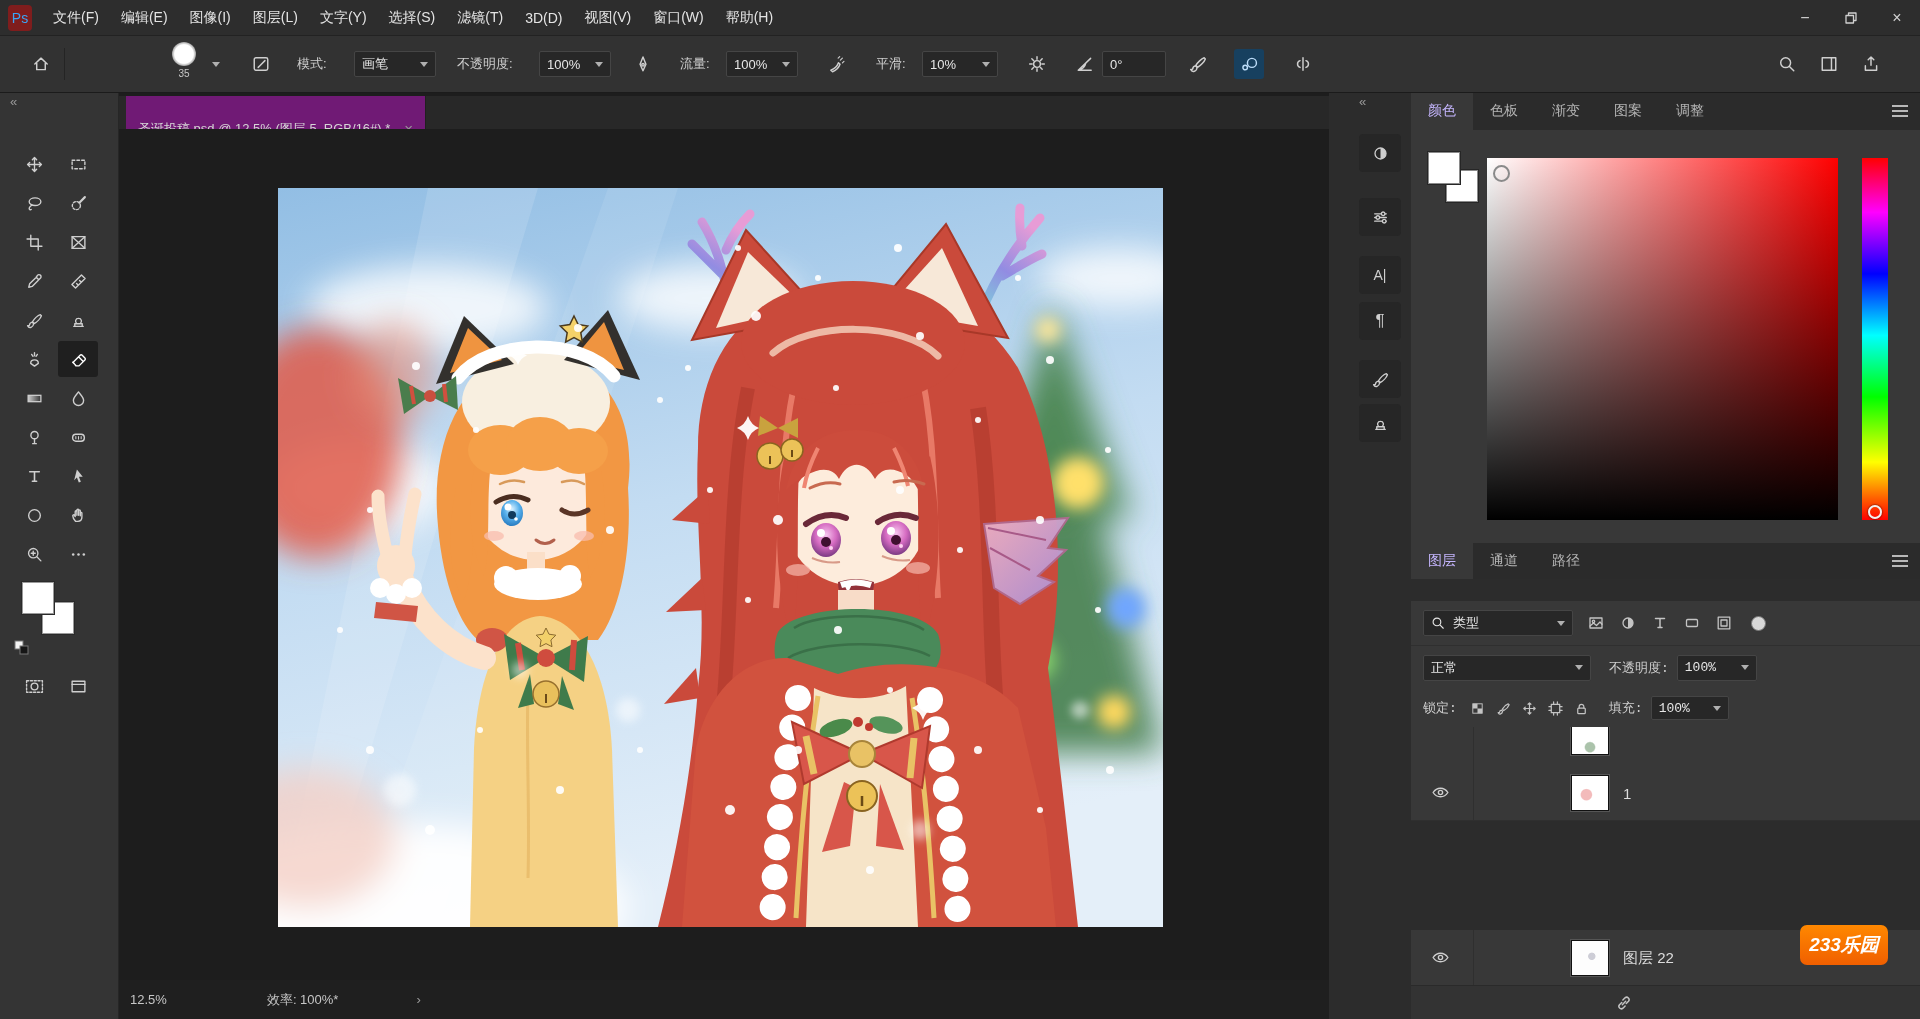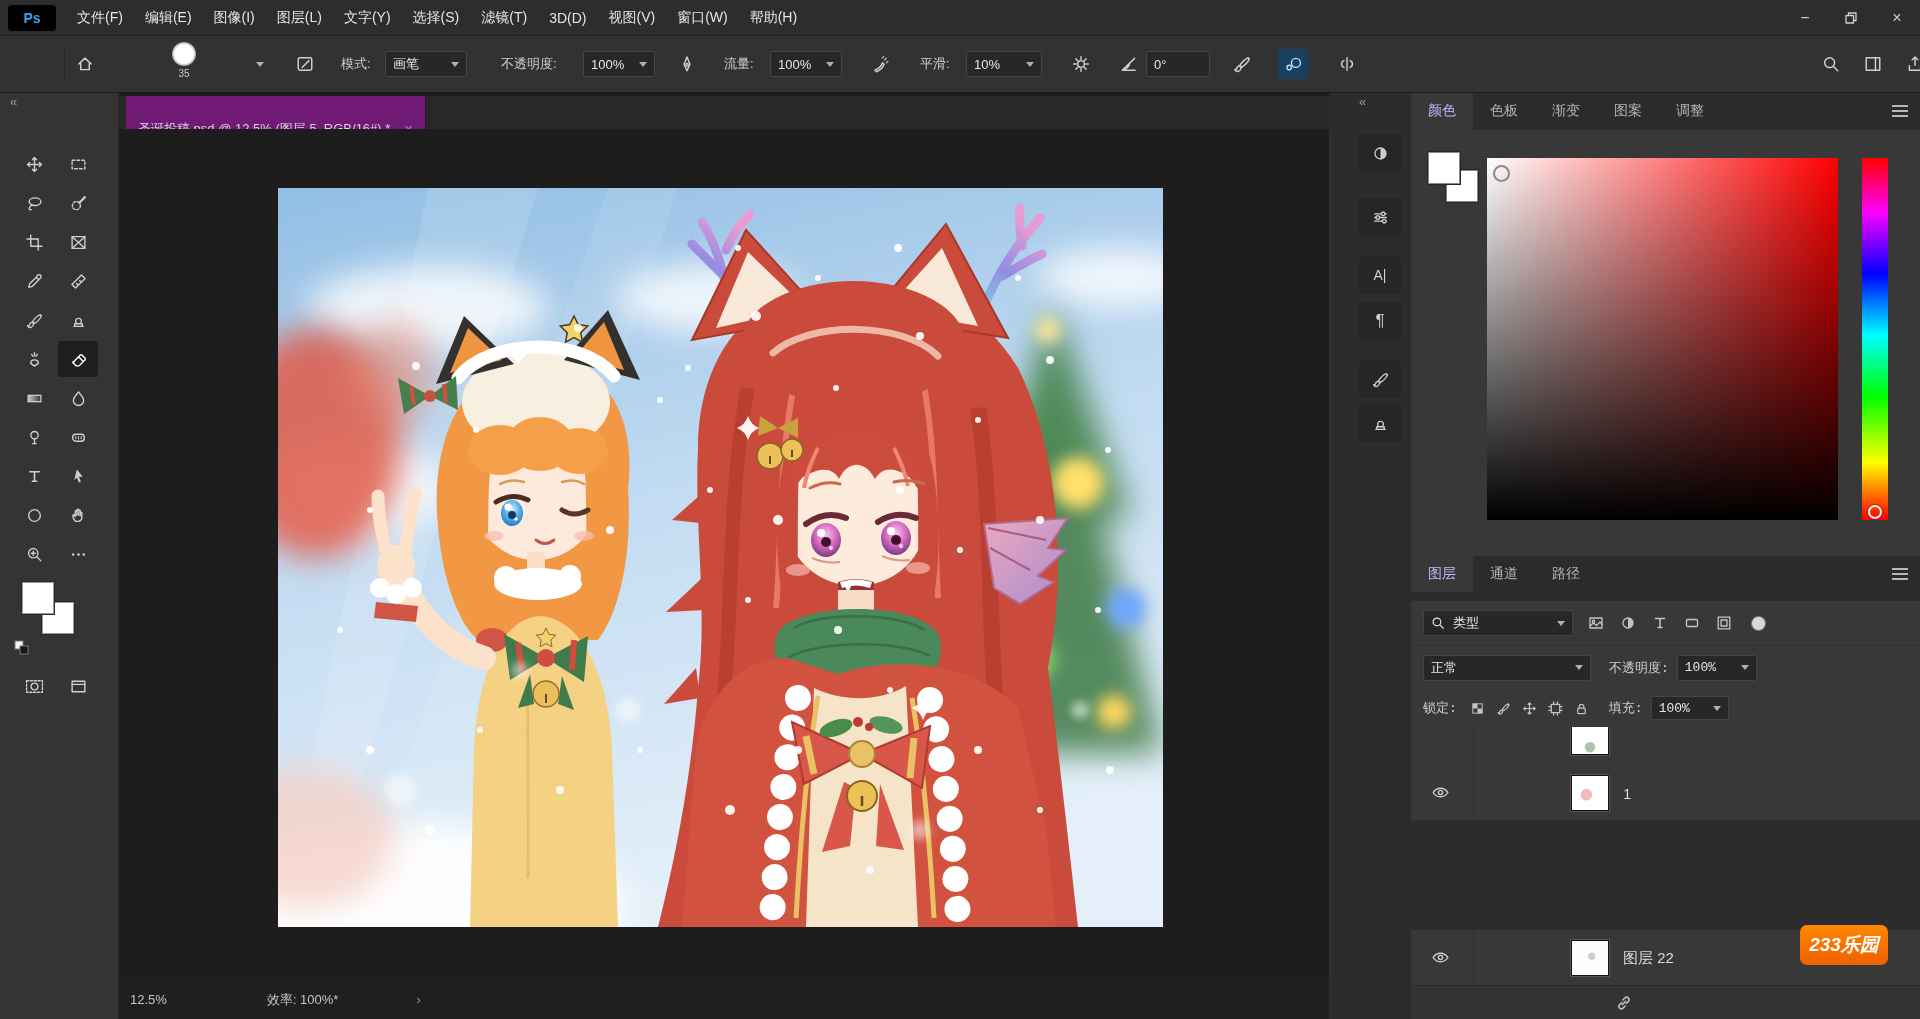--- a/index.html
+++ b/index.html
@@ -1,27 +1,27 @@
 <!DOCTYPE html>
 <html><head>
 <meta charset="utf-8">
 <style>
   html,body{margin:0;padding:0;}
   body{width:1920px;height:1019px;background:#1e1e1e;font-family:"Liberation Sans","DejaVu Sans",sans-serif;color:#d8d8d8;overflow:hidden;}
   .app{position:relative;width:1920px;height:1019px;background:#2c2c2c;overflow:hidden;}
   .abs{position:absolute;}
   
   .menubar{position:absolute;left:0;top:0;width:1920px;height:35px;background:#2d2d2d;border-bottom:1px solid #222;display:flex;align-items:center;z-index:20;}
-  .pslogo{width:48px;height:26px;margin:0 10px 0 8px;background:#000000;color:#3ba5f5;font-weight:bold;font-size:14px;display:flex;align-items:center;justify-content:center;border-radius:4px;flex:0 0 auto;}
+  .pslogo{width:24px;height:26px;margin:0 10px 0 8px;background:#7f1d1d;color:#3ba5f5;font-weight:normal;font-size:14px;display:flex;align-items:center;justify-content:center;border-radius:4px;flex:0 0 auto;}
   .menu-item{padding:0 11px;font-size:14px;color:#e4e4e4;height:35px;display:flex;align-items:center;cursor:default;}
   .win-controls{position:absolute;right:0;top:0;height:35px;display:flex;}
   .win-btn{width:46px;height:35px;display:flex;align-items:center;justify-content:center;color:#d0d0d0;font-size:16px;}
   
   .optionsbar{position:absolute;left:0;top:36px;width:1920px;height:56px;background:#323232;border-bottom:1px solid #1b1b1b;z-index:19;}
-  .ob{position:absolute;top:0;height:56px;display:flex;align-items:center;gap:6px;margin-left:44px;}
+  .ob{position:absolute;top:0;height:56px;display:flex;align-items:center;gap:6px;}
   .ob-label{font-size:13px;color:#cfcfcf;white-space:nowrap;}
   .field{display:flex;align-items:center;height:26px;background:#272727;border:1px solid #454545;border-radius:2px;padding:0 7px;font-size:13px;color:#e6e6e6;gap:9px;box-sizing:border-box;}
   .caret{width:0;height:0;border-left:4px solid transparent;border-right:4px solid transparent;border-top:5px solid #b0b0b0;flex:0 0 auto;}
   .vsep{position:absolute;top:12px;width:1px;height:32px;background:#242424;}
   .obicon{display:flex;align-items:center;justify-content:center;width:30px;height:30px;border-radius:3px;color:#cfcfcf;}
   .obicon.active{background:#17405f;color:#bcdcf8;}
   .ic{stroke:currentColor;fill:none;stroke-width:1.3;stroke-linecap:round;stroke-linejoin:round;}
   .brush-preview{position:absolute;left:160px;top:4px;width:48px;height:48px;text-align:center;color:#cfcfcf;}
   .brush-dot{width:24px;height:24px;border-radius:50%;background:radial-gradient(circle,#fff 55%,rgba(255,255,255,.25) 80%,rgba(255,255,255,0) 100%);margin:2px auto 0;}
   .brush-num{font-size:10px;color:#c8c8c8;margin-top:2px;}
@@ -121,21 +121,21 @@
         <span class="obicon">
           <svg class="ic" width="18" height="18" viewBox="0 0 16 16">
             <rect x="2" y="2.5" width="12" height="11" rx="1.5"></rect>
             <path d="M11.5 5l-4.5 4.5M5.5 11l1.5-1.5"></path>
           </svg>
         </span>
       </div>
     <div class="ob" style="left:297px;">
         <span class="ob-label">模式:</span>
       </div>
-    <div class="ob" style="left:341px;align-items:center;">
+    <div class="ob" style="left:354px;align-items:center;">
         <div class="field" style="width:82px;">
           <span>画笔</span>
           <span class="caret" style="margin-left:auto;"></span>
         </div>
       </div>
     <div class="ob" style="left:457px;">
         <span class="ob-label">不透明度:</span>
       </div>
     <div class="ob" style="left:539px;">
         <div class="field" style="width:72px;">
@@ -739,21 +739,21 @@
       <div class="cswatch" style="left:17px;top:22px;z-index:2;"></div>
       <div class="cswatch" style="left:35px;top:40px;z-index:1;"></div>
       <div class="satsq">
         <div class="satmarker"></div>
       </div>
       <div class="huebar">
         <div class="huemarker"></div>
       </div>
     </div>
 
-    <div class="ptabs" style="top:464px;height:36px;">
+    <div class="ptabs" style="top:451px;height:36px;">
       <div class="ptab active" style="height:36px;">图层</div>
       <div class="ptab" style="height:36px;">通道</div>
       <div class="ptab" style="height:36px;">路径</div>
       <div class="hamb" style="top:17px;"></div>
     </div>
 
     <div class="lyrrow" style="top:509px;height:44px;display:flex;align-items:center;">
       <div class="lfield" style="margin-left:12px;width:150px;">
         <svg class="ic" width="14" height="14" viewBox="0 0 16 16">
             <circle cx="6.8" cy="6.8" r="4.4"></circle>

